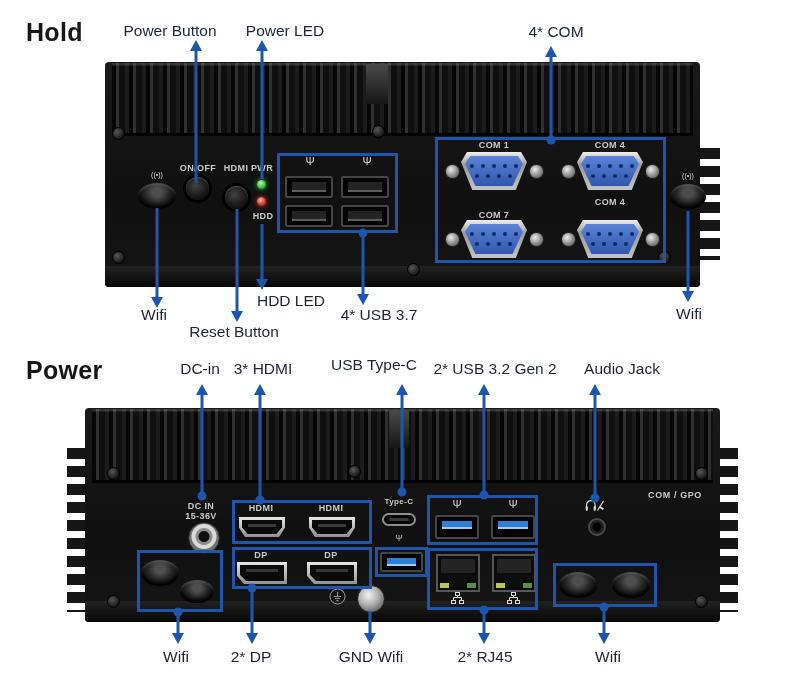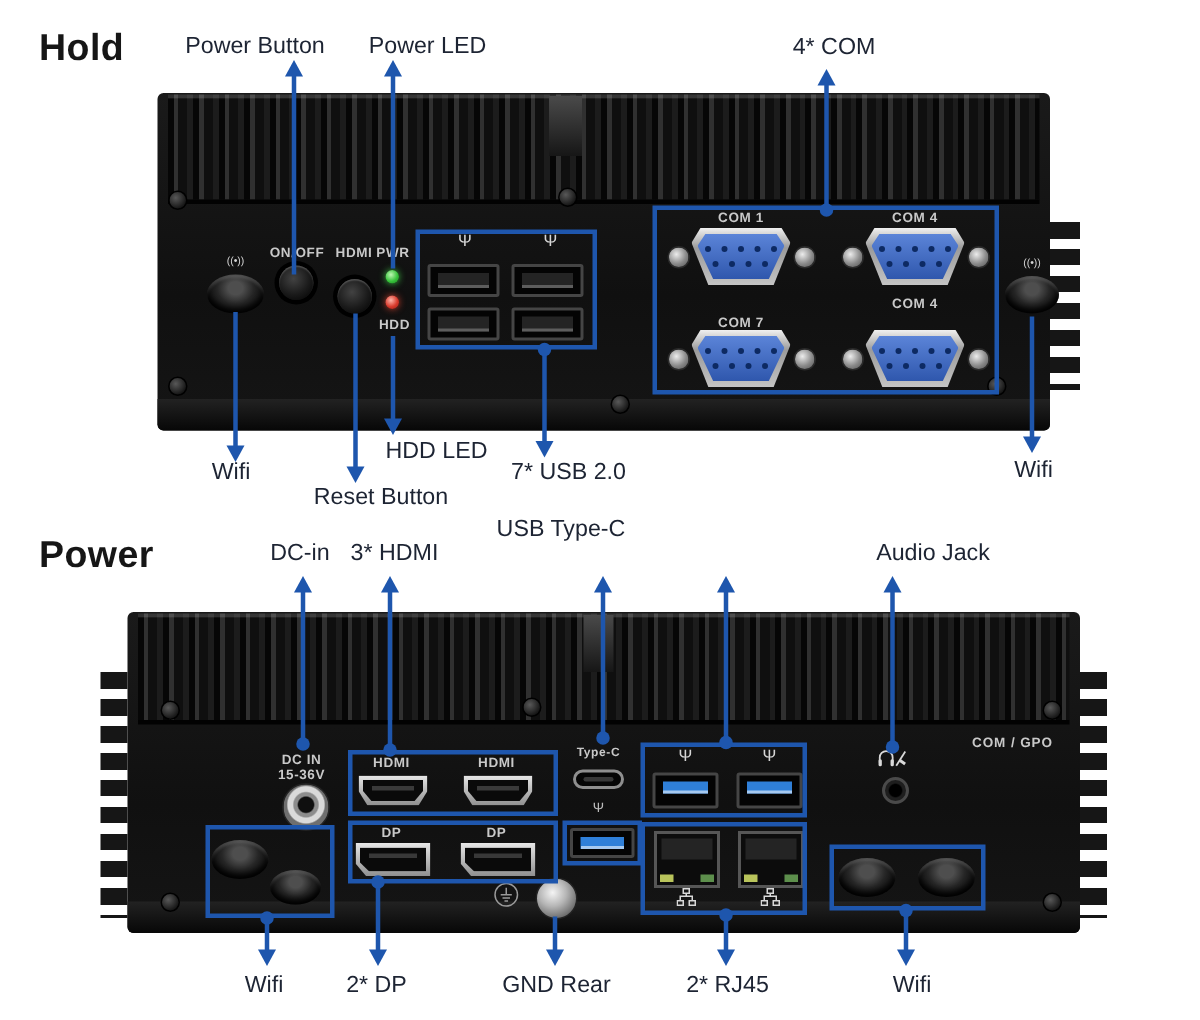--- a/index.html
+++ b/index.html
@@ -165,23 +165,23 @@
   <div class="vline" style="left:363px;top:233px;height:62px"></div>
   <div class="arr down" style="left:363px;top:294px"></div>
   <div class="vline" style="left:688px;top:211px;height:81px"></div>
   <div class="arr down" style="left:688px;top:291px"></div>
 
   <div class="sec-title" style="left:26px;top:18px">Hold</div>
   <div class="lbl lbl-z" style="left:170px;top:22px">Power Button</div>
   <div class="lbl lbl-z" style="left:285px;top:22px">Power LED</div>
   <div class="lbl lbl-z" style="left:556px;top:23px">4* COM</div>
   <div class="lbl lbl-z" style="left:154px;top:306px">Wifi</div>
-  <div class="lbl lbl-z" style="left:254px;top:323px">Reset Button</div>
+  <div class="lbl lbl-z" style="left:234px;top:323px">Reset Button</div>
   <div class="lbl lbl-z" style="left:291px;top:292px">HDD LED</div>
-  <div class="lbl lbl-z" style="left:379px;top:306px">7* USB 2.0</div>
+  <div class="lbl lbl-z" style="left:379px;top:306px">4* USB 3.7</div>
   <div class="lbl lbl-z" style="left:689px;top:305px">Wifi</div>
 
   <div class="comb" style="left:67px;top:448px;width:18px;height:164px"></div>
   <div class="comb" style="left:720px;top:448px;width:18px;height:164px"></div>
   <div class="device" style="left:85px;top:408px;width:635px;height:214px"></div>
   <div class="rim" style="left:85px;top:601px;width:635px;height:21px"></div>
   <div class="fins" style="left:92px;top:409px;width:621px;height:71px"></div>
   <div class="fingap" style="left:389px;top:410px;width:20px;height:38px"></div>
   <div class="screw" style="left:107px;top:467px"></div>
   <div class="screw" style="left:695px;top:467px"></div>
@@ -320,21 +320,22 @@
   <div class="cdot" style="left:484px;top:610px"></div>
   <div class="vline" style="left:484px;top:610px;height:24px"></div>
   <div class="arr down" style="left:484px;top:633px"></div>
   <div class="cdot" style="left:604px;top:607px"></div>
   <div class="vline" style="left:604px;top:607px;height:27px"></div>
   <div class="arr down" style="left:604px;top:633px"></div>
 
   <div class="sec-title" style="left:26px;top:356px">Power</div>
   <div class="lbl lbl-z" style="left:200px;top:360px">DC-in</div>
   <div class="lbl lbl-z" style="left:263px;top:360px">3* HDMI</div>
-  <div class="lbl lbl-z" style="left:374px;top:344px">USB Type-C</div>
+  <div class="lbl lbl-z" style="left:374px;top:356px">USB Type-C</div>
+  <div class="lbl lbl-z" style="left:495px;top:360px">2* USB 3.2 Gen 2</div>
   <div class="lbl lbl-z" style="left:622px;top:360px">Audio Jack</div>
   <div class="lbl lbl-z" style="left:176px;top:648px">Wifi</div>
   <div class="lbl lbl-z" style="left:251px;top:648px">2* DP</div>
-  <div class="lbl lbl-z" style="left:371px;top:648px">GND Rear</div>
+  <div class="lbl lbl-z" style="left:371px;top:648px">GND Wifi</div>
   <div class="lbl lbl-z" style="left:485px;top:648px">2* RJ45</div>
   <div class="lbl lbl-z" style="left:608px;top:648px">Wifi</div>
 
 </div>
 
 </body></html>

